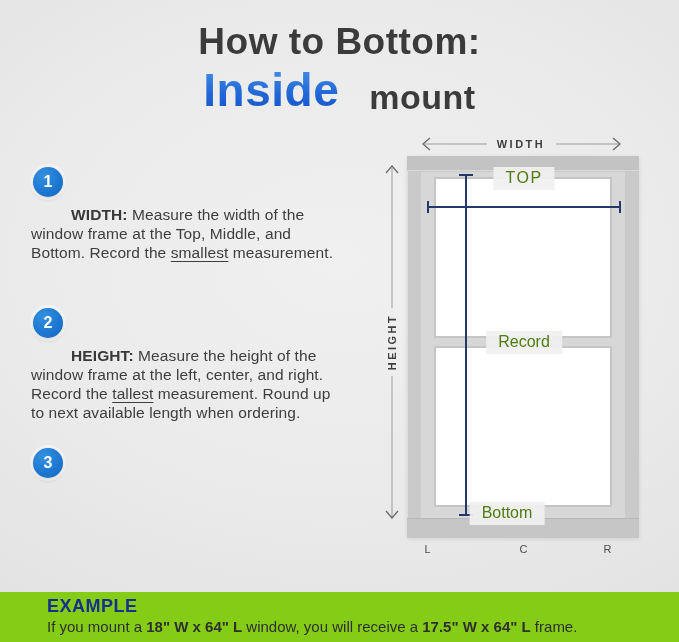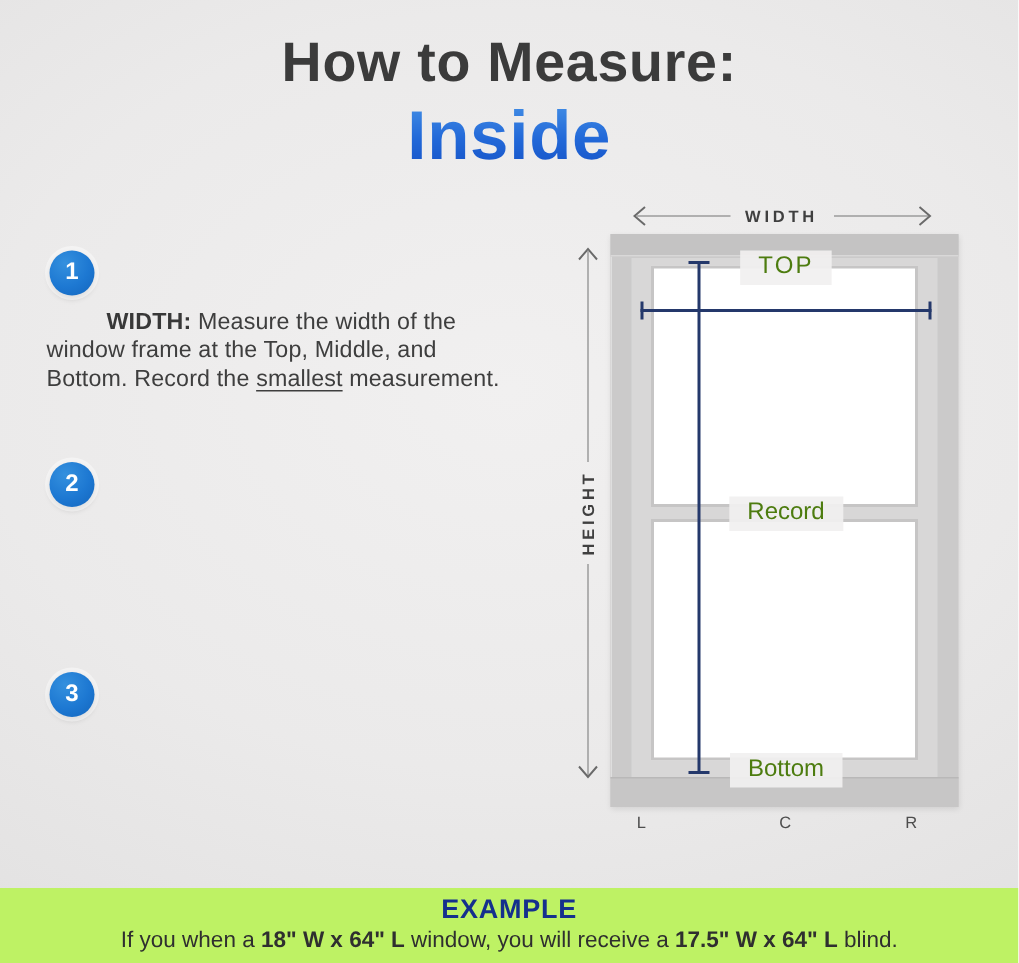--- a/index.html
+++ b/index.html
@@ -47,57 +47,59 @@
   .mline-h::before { left:0; } .mline-h::after { right:0; }
   .mline-v { position:absolute; left:465px; top:174px; width:2px; height:342px; background:#24386b; }
   .mline-v::before, .mline-v::after { content:""; position:absolute; left:-6px; width:14px; height:2px; background:#24386b; }
   .mline-v::before { top:0; } .mline-v::after { bottom:0; }
 
   
   .chip { position:absolute; transform:translateX(-50%); background:rgba(241,240,240,0.92);
     color:#4d7c0f; font-size:16px; padding:2px 12px 3px; white-space:nowrap; }
   .chip-top { left:524px; top:167px; letter-spacing:1.5px; }
   .chip-middle { left:524px; top:331px; }
-  .chip-bottom { left:524px; top:502px; }
+  .chip-bottom { left:507px; top:502px; }
 
   
   .mark { position:absolute; top:543px; transform:translateX(-50%); font-size:11px; color:#4d4d4d; letter-spacing:1px; }
   .mark-l { left:428px; } .mark-c { left:524px; } .mark-r { left:608px; }
 
   
   .arrow-svg { position:absolute; }
   .width-arrow { left:421px; top:135px; }
   .height-arrow { left:383px; top:164px; }
 
   
-  .footer { position:absolute; left:0; top:592px; width:100%; height:50px; background:#bef264; text-align:center; }
+  .footer { position:absolute; left:0; top:592px; width:100%; height:50px; background:#84cc16; text-align:left;padding-left:47px; }
   .example-heading { margin-top:4px; font-size:18px; font-weight:700; color:#15308d; letter-spacing:0.5px; }
   .example-text { margin-top:1px; font-size:15px; color:#2f2f2f; }
   .example-text .b { font-weight:700; }
 </style>
 </head>
 <body>
 
 <div class="stage">
   <div class="bg-gray"></div>
 
   <div class="title">
-    <div class="title-line1">How to Measure:</div>
+    <div class="title-line1">How to Bottom:</div>
     <div class="title-line2">
       <span class="title-highlight">Inside</span>
+      <span class="title-suffix">mount</span>
     </div>
   </div>
 
   <div class="step step-1">
     <div class="badge">1</div>
     <div class="step-text"><span class="b">WIDTH:</span><span> Measure the width of the window frame at the Top, Middle, and Bottom. Record the </span><span class="u">smallest</span><span> measurement.</span></div>
   </div>
 
   <div class="step step-2">
     <div class="badge">2</div>
+    <div class="step-text"><span class="b">HEIGHT:</span><span> Measure the height of the window frame at the left, center, and right. Record the </span><span class="u">tallest</span><span> measurement. Round up to next available length when ordering.</span></div>
   </div>
 
   <div class="step step-3">
     <div class="badge">3</div>
   </div>
 
   <div class="win-frame">
     <div class="frame-top-band"></div>
     <div class="opening">
       <div class="pane pane-upper"></div>
@@ -128,15 +130,15 @@
   <div class="chip chip-top">TOP</div>
   <div class="chip chip-middle">Record</div>
   <div class="chip chip-bottom">Bottom</div>
 
   <div class="mark mark-l">L</div>
   <div class="mark mark-c">C</div>
   <div class="mark mark-r">R</div>
 
   <div class="footer">
     <div class="example-heading">EXAMPLE</div>
-    <div class="example-text"><span>If you when a </span><span class="b">18" W x 64" L</span><span> window, you will receive a </span><span class="b">17.5" W x 64" L</span><span> blind.</span></div>
+    <div class="example-text"><span>If you mount a </span><span class="b">18" W x 64" L</span><span> window, you will receive a </span><span class="b">17.5" W x 64" L</span><span> frame.</span></div>
   </div>
 </div>
 
 </body></html>

